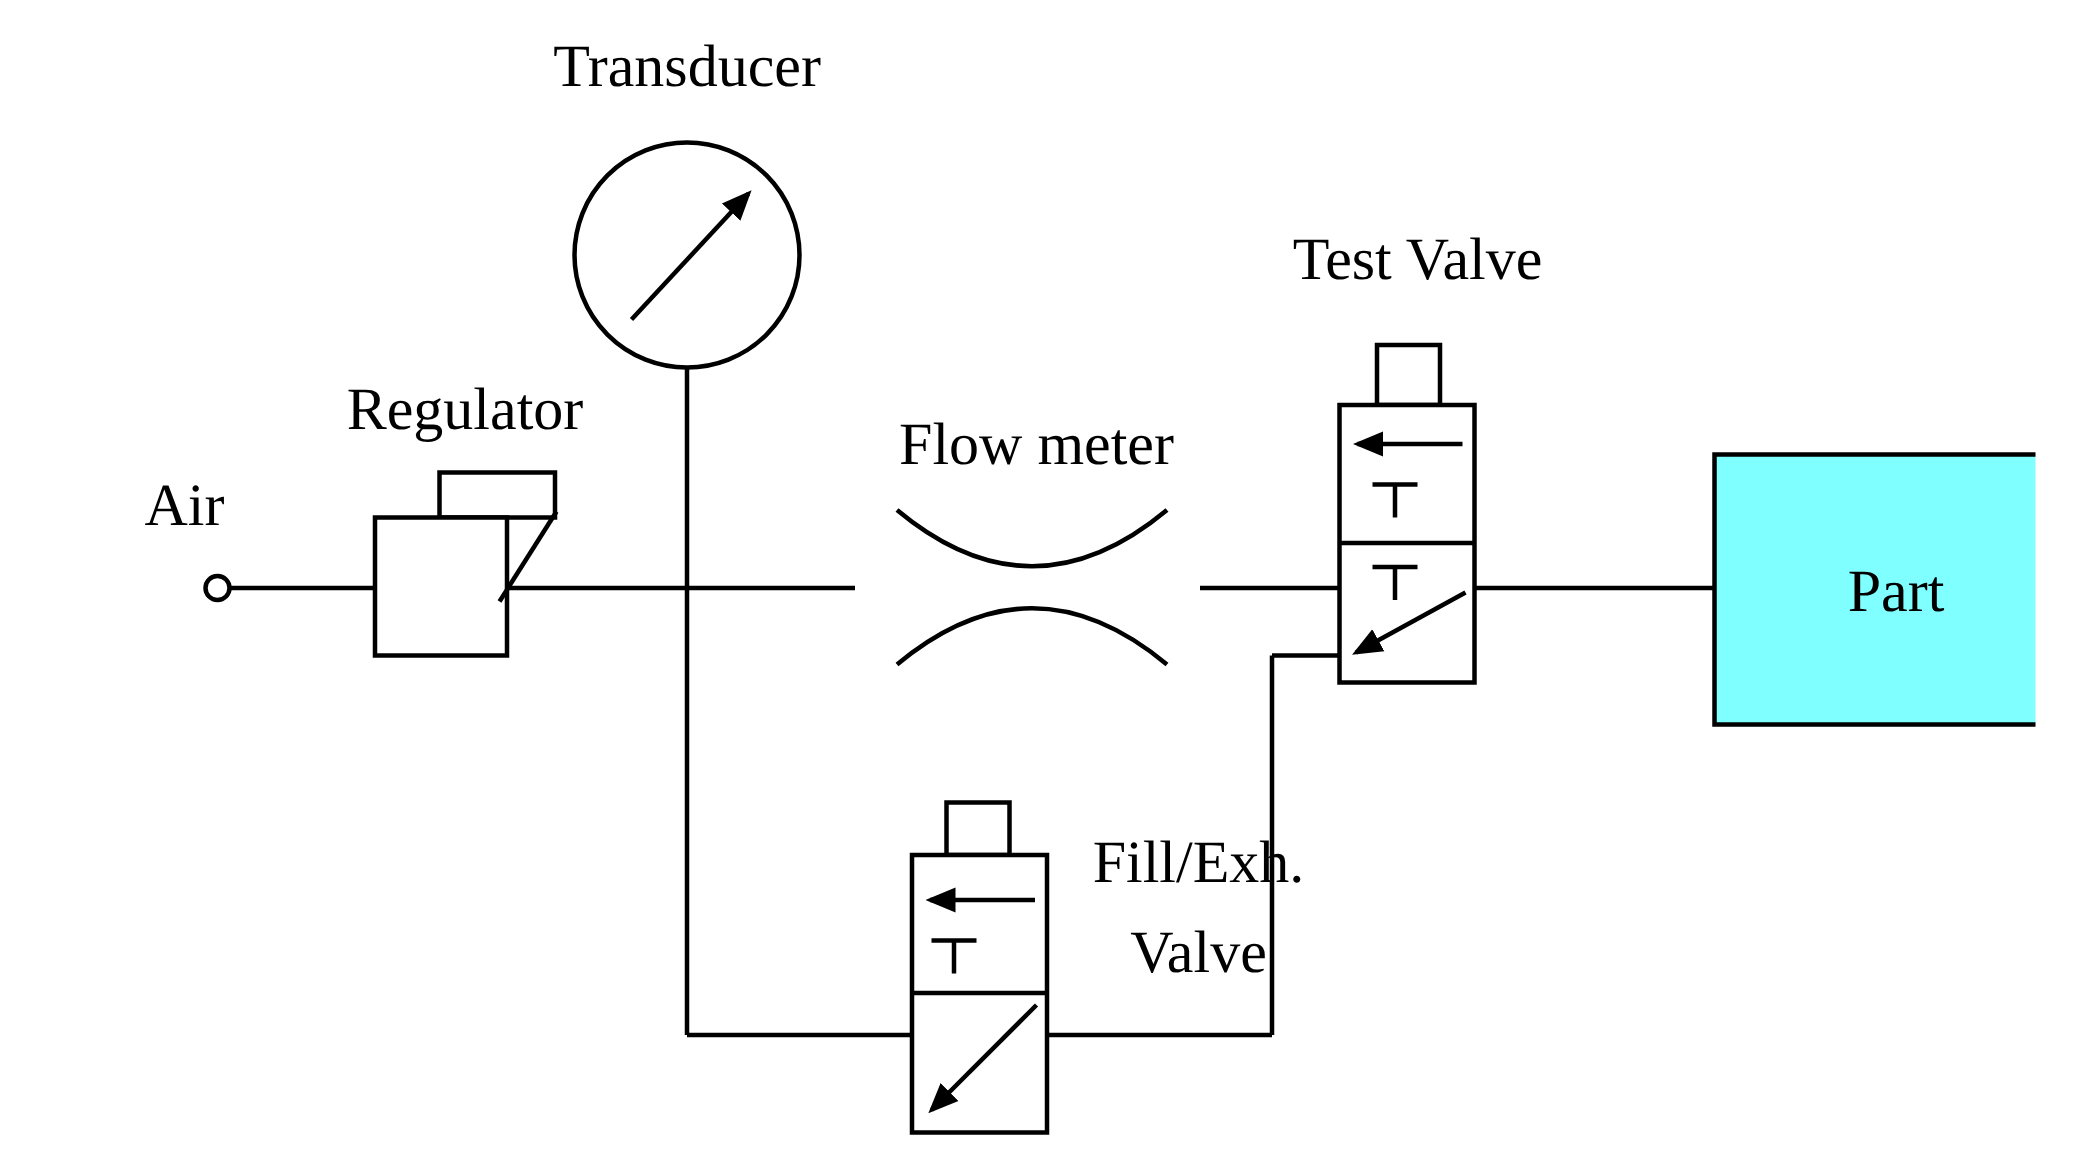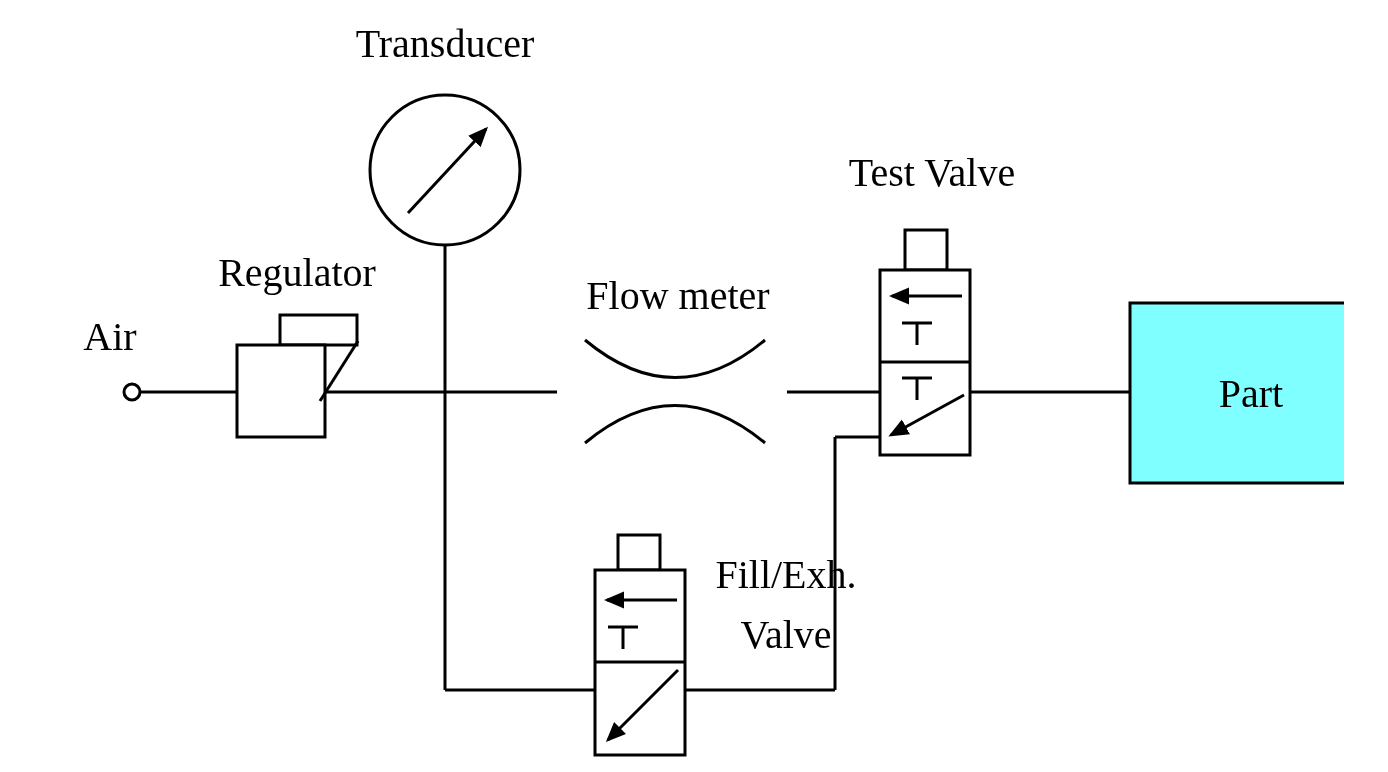--- a/index.html
+++ b/index.html
@@ -7,20 +7,21 @@
     padding: 0;
     background: #ffffff;
     font-family: "Liberation Serif", serif;
   }
   .canvas {
     position: relative;
     width: 1344px;
     height: 772px;
     background: #ffffff;
     overflow: hidden;
+    margin-left: 13px;
   }
   svg text {
     font-family: "Liberation Serif", serif;
     font-size: 40px;
     fill: #000000;
   }
 </style>
 </head>
 <body>
 

